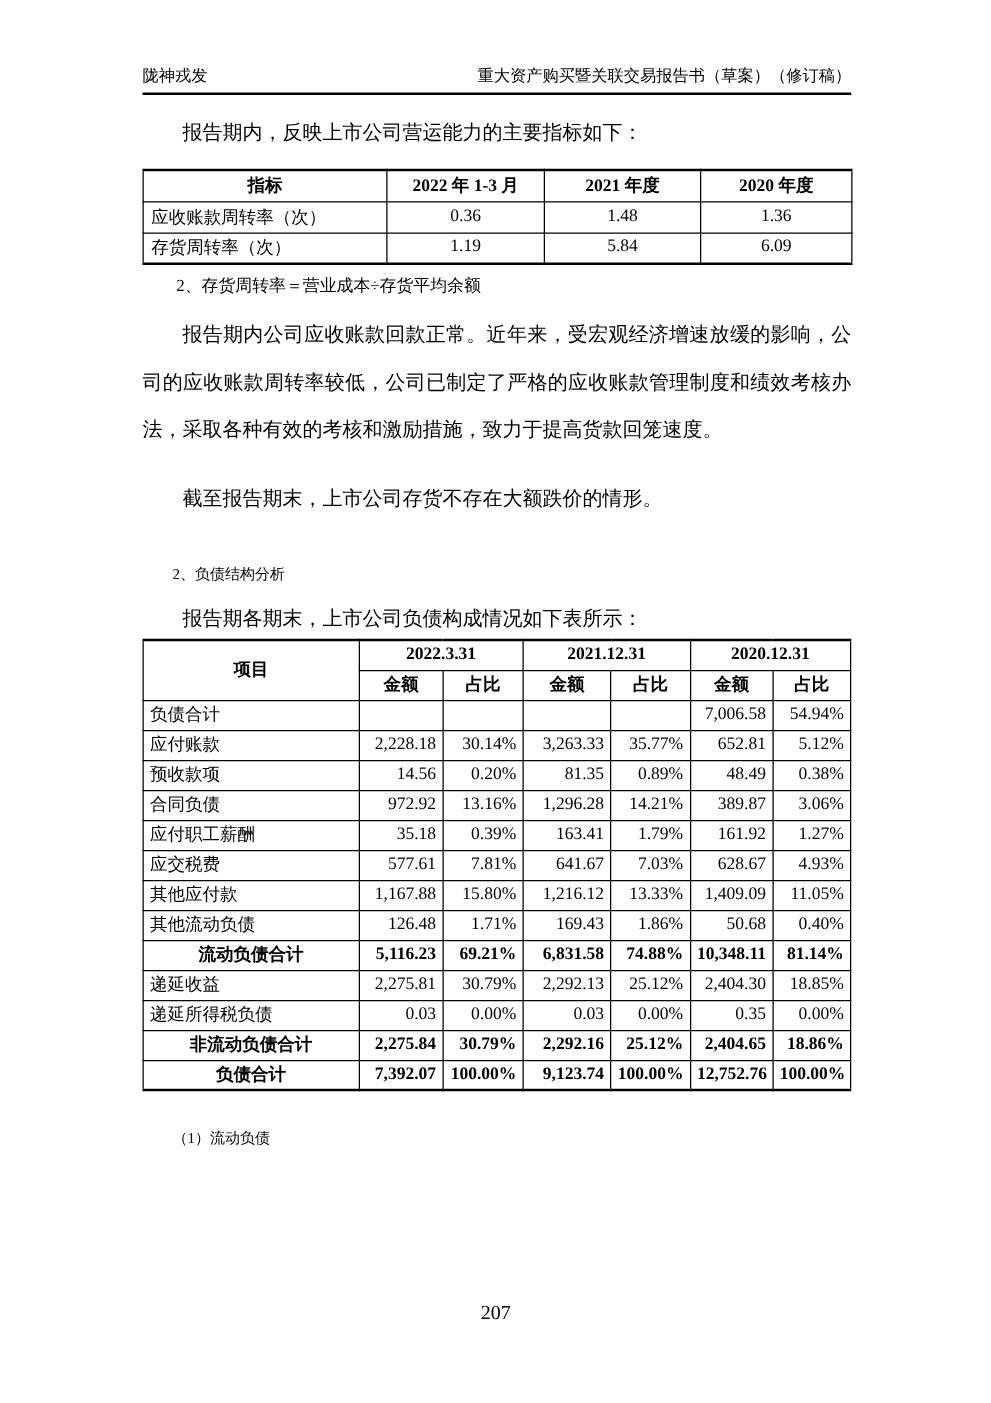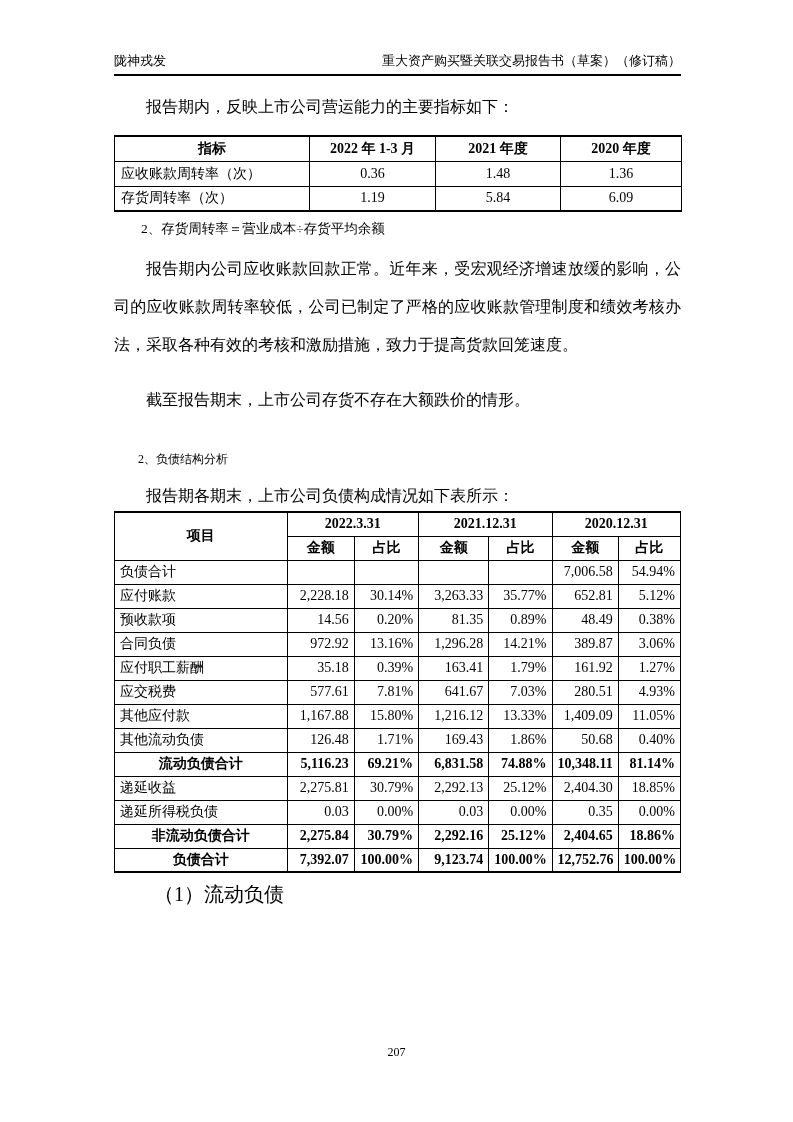--- a/index.html
+++ b/index.html
@@ -63,27 +63,27 @@
     height:24px;
     padding:0 5px;
     vertical-align:middle;
   }
   .t2 th { font-weight:bold; text-align:center; }
   .t2 td.lbl { text-align:left; }
   .t2 td.num { text-align:right; }
   .t2 tr.total td { font-weight:bold; }
   .t2 tr.total td.lbl { text-align:center; }
   .para-gap3 { margin-top:10px; }
-  .sub-heading { margin-top:10px; font-size:20px; line-height:22px; text-indent:2em; }
+  .sub-heading { margin-top:26px; font-size:12px; line-height:22px; text-indent:2em; }
   .page-number {
     position:absolute;
     left:0; bottom:62px;
     width:100%;
     text-align:center;
-    font-size:12px;
+    font-size:16px;
   }
 </style>
 </head>
 <body>
 
 <div class="page">
   <div class="content">
 
     <div class="doc-header">
       <span>陇神戎发</span>
@@ -207,21 +207,21 @@
           <td class="num">1.79%</td>
           <td class="num">161.92</td>
           <td class="num">1.27%</td>
         </tr>
         <tr>
           <td class="lbl">应交税费</td>
           <td class="num">577.61</td>
           <td class="num">7.81%</td>
           <td class="num">641.67</td>
           <td class="num">7.03%</td>
-          <td class="num">280.51</td>
+          <td class="num">628.67</td>
           <td class="num">4.93%</td>
         </tr>
         <tr>
           <td class="lbl">其他应付款</td>
           <td class="num">1,167.88</td>
           <td class="num">15.80%</td>
           <td class="num">1,216.12</td>
           <td class="num">13.33%</td>
           <td class="num">1,409.09</td>
           <td class="num">11.05%</td>

